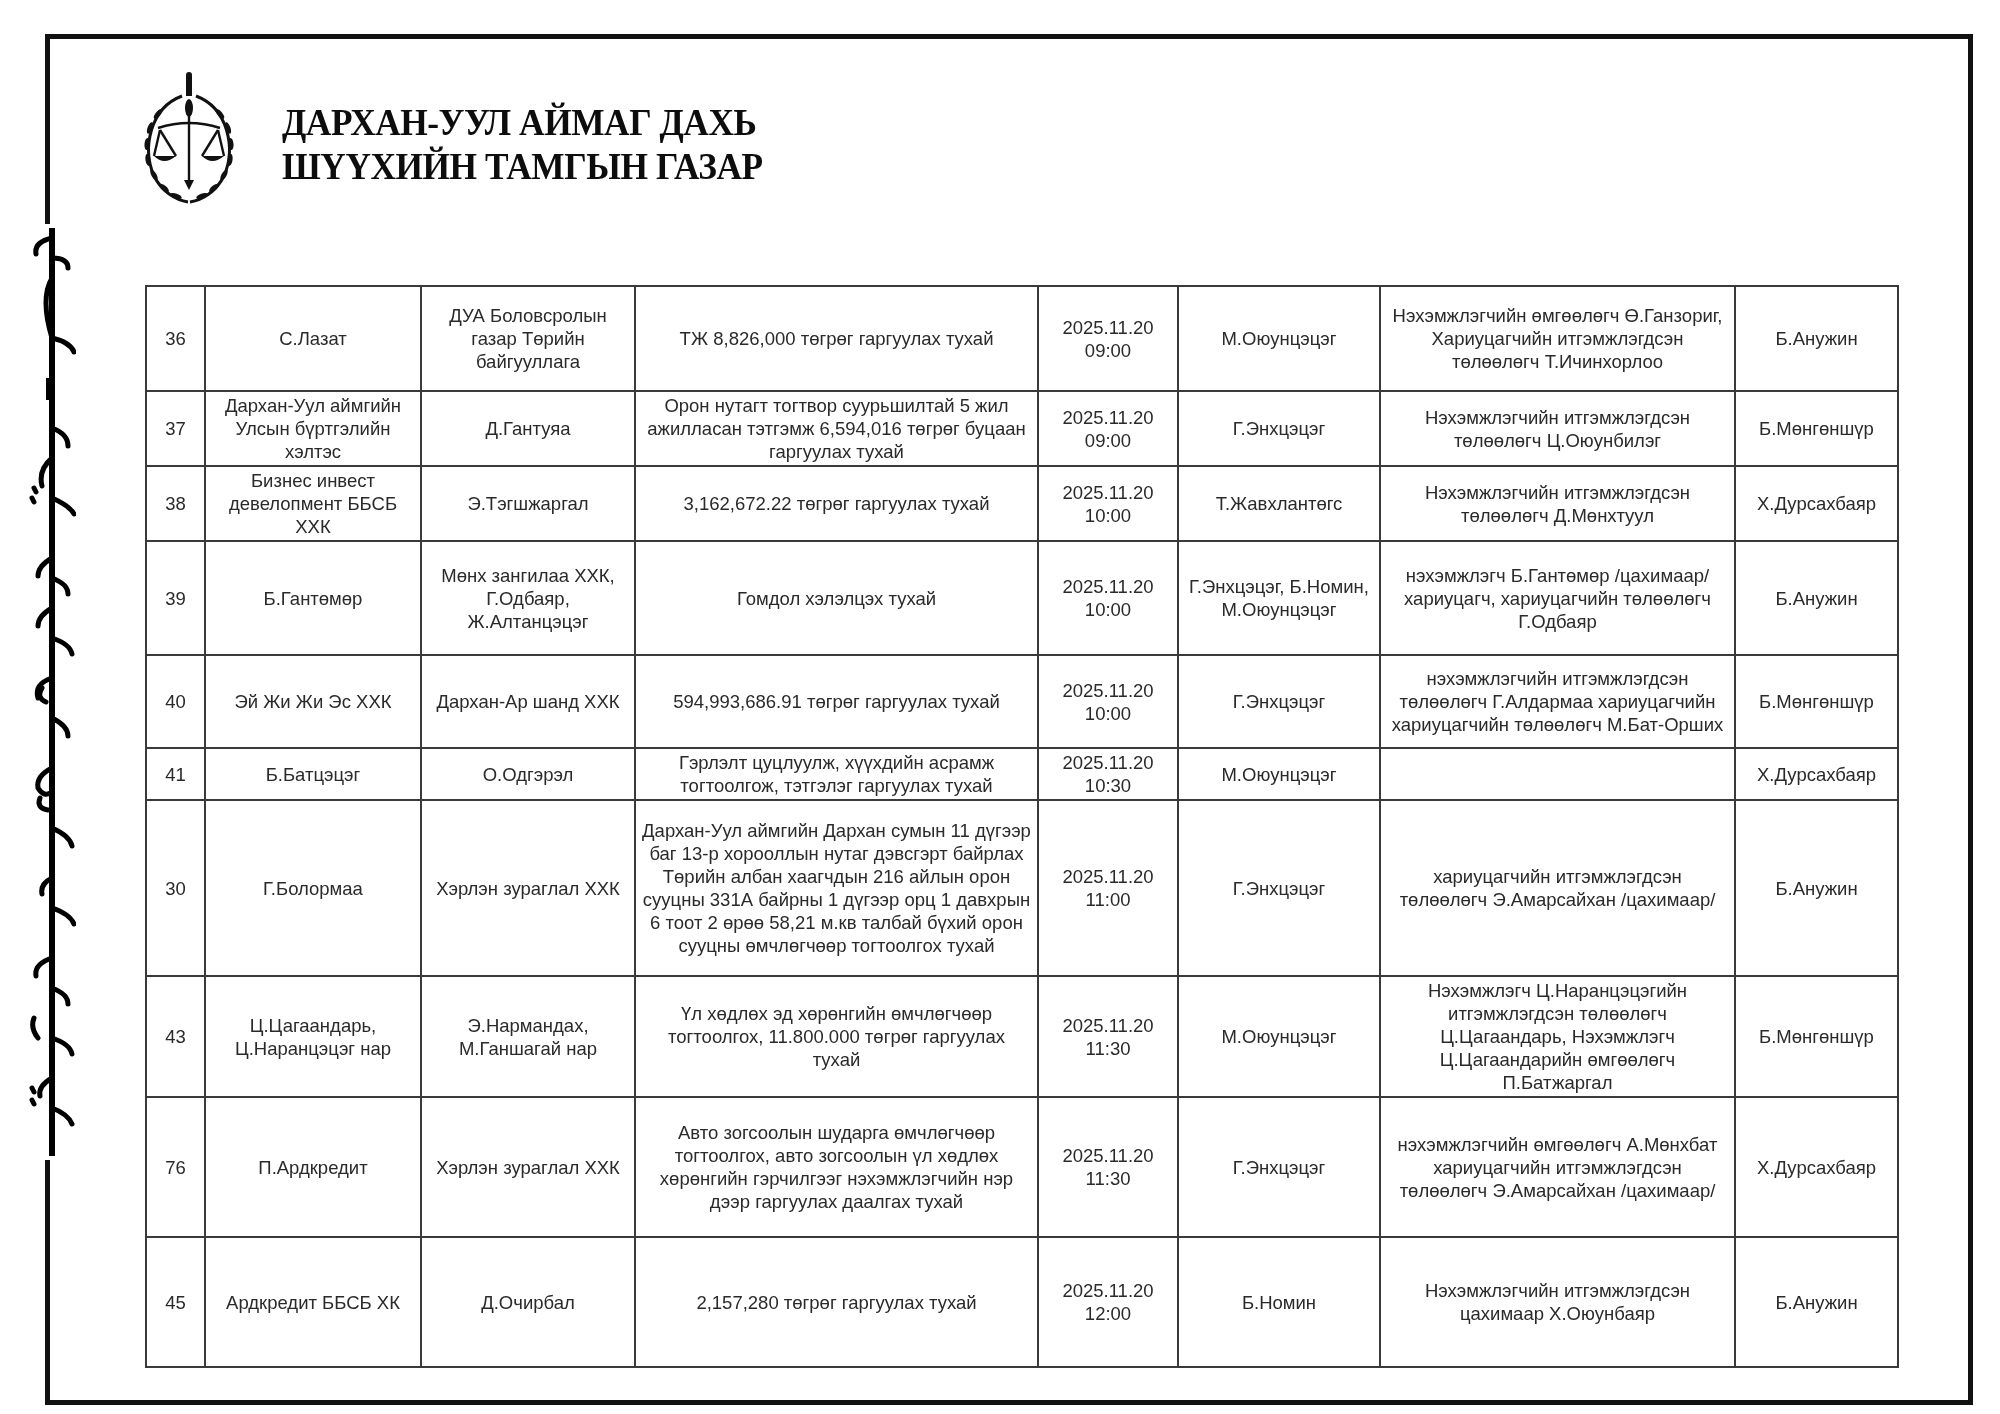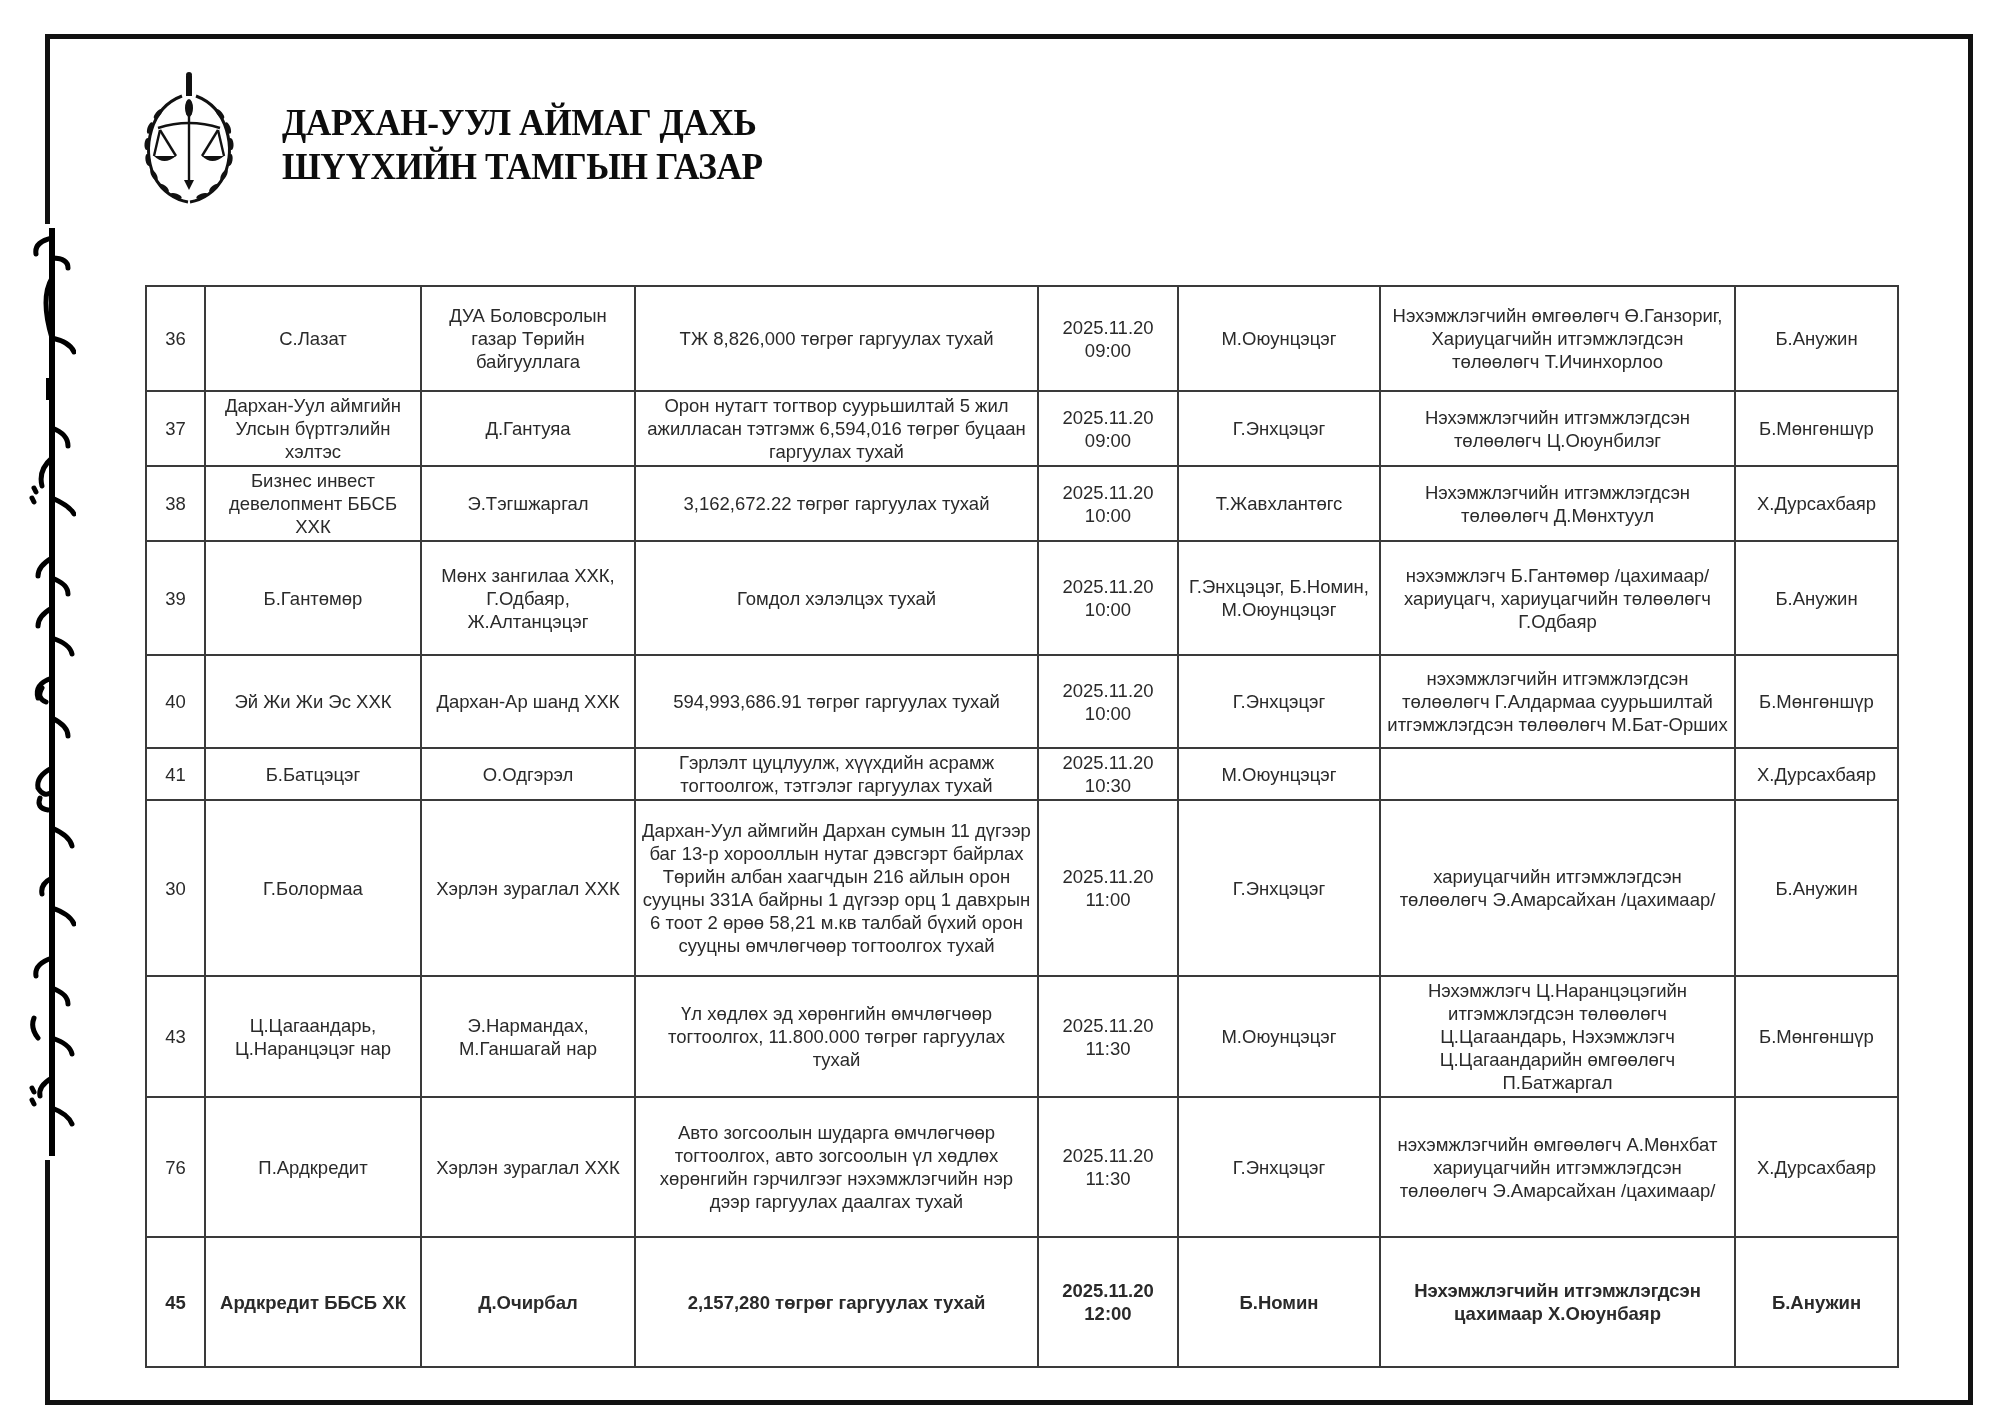--- a/index.html
+++ b/index.html
@@ -172,21 +172,21 @@
   <tr style="height: 93px;">
     <td class="c-no">40</td>
     <td>Эй Жи Жи Эс ХХК</td>
     <td>Дархан-Ар шанд ХХК</td>
     <td>594,993,686.91 төгрөг гаргуулах тухай</td>
     <td class="c-date">
       <span class="cell-line">2025.11.20</span>
       <span class="cell-line">10:00</span>
     </td>
     <td>Г.Энхцэцэг</td>
-    <td>нэхэмжлэгчийн итгэмжлэгдсэн төлөөлөгч Г.Алдармаа суурьшилтай итгэмжлэгдсэн төлөөлөгч М.Бат-Орших</td>
+    <td>нэхэмжлэгчийн итгэмжлэгдсэн төлөөлөгч Г.Алдармаа хариуцагчийн хариуцагчийн төлөөлөгч М.Бат-Орших</td>
     <td>Б.Мөнгөншүр</td>
   </tr>
 
   <tr style="height: 48px;">
     <td class="c-no">41</td>
     <td>Б.Батцэцэг</td>
     <td>О.Одгэрэл</td>
     <td>Гэрлэлт цуцлуулж, хүүхдийн асрамж тогтоолгож, тэтгэлэг гаргуулах тухай</td>
     <td class="c-date">
       <span class="cell-line">2025.11.20</span>
@@ -232,21 +232,21 @@
     <td>Авто зогсоолын шударга өмчлөгчөөр тогтоолгох, авто зогсоолын үл хөдлөх хөрөнгийн гэрчилгээг нэхэмжлэгчийн нэр дээр гаргуулах даалгах тухай</td>
     <td class="c-date">
       <span class="cell-line">2025.11.20</span>
       <span class="cell-line">11:30</span>
     </td>
     <td>Г.Энхцэцэг</td>
     <td>нэхэмжлэгчийн өмгөөлөгч А.Мөнхбат хариуцагчийн итгэмжлэгдсэн төлөөлөгч Э.Амарсайхан /цахимаар/</td>
     <td>Х.Дурсахбаяр</td>
   </tr>
 
-  <tr style="height: 130px; font-weight: bold;">
+  <tr style="height: 130px;">
     <td class="c-no">45</td>
     <td>Ардкредит ББСБ ХК</td>
     <td>Д.Очирбал</td>
     <td>2,157,280 төгрөг гаргуулах тухай</td>
     <td class="c-date">
       <span class="cell-line">2025.11.20</span>
       <span class="cell-line">12:00</span>
     </td>
     <td>Б.Номин</td>
     <td>Нэхэмжлэгчийн итгэмжлэгдсэн цахимаар Х.Оюунбаяр</td>

